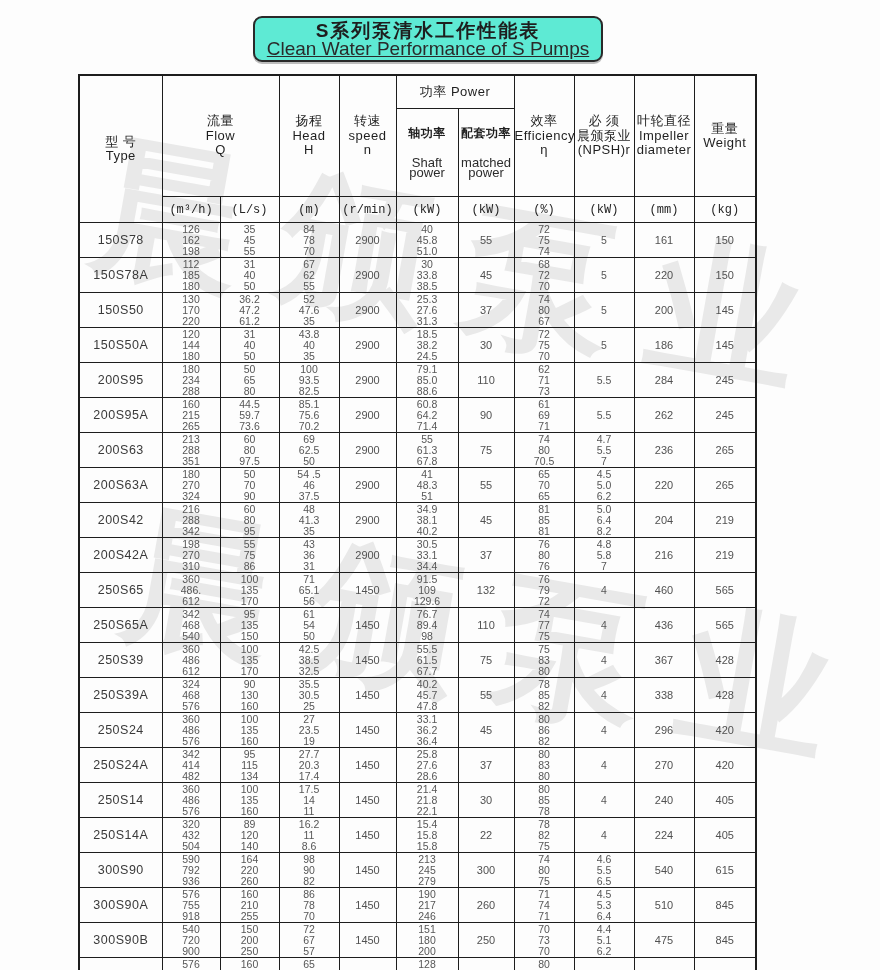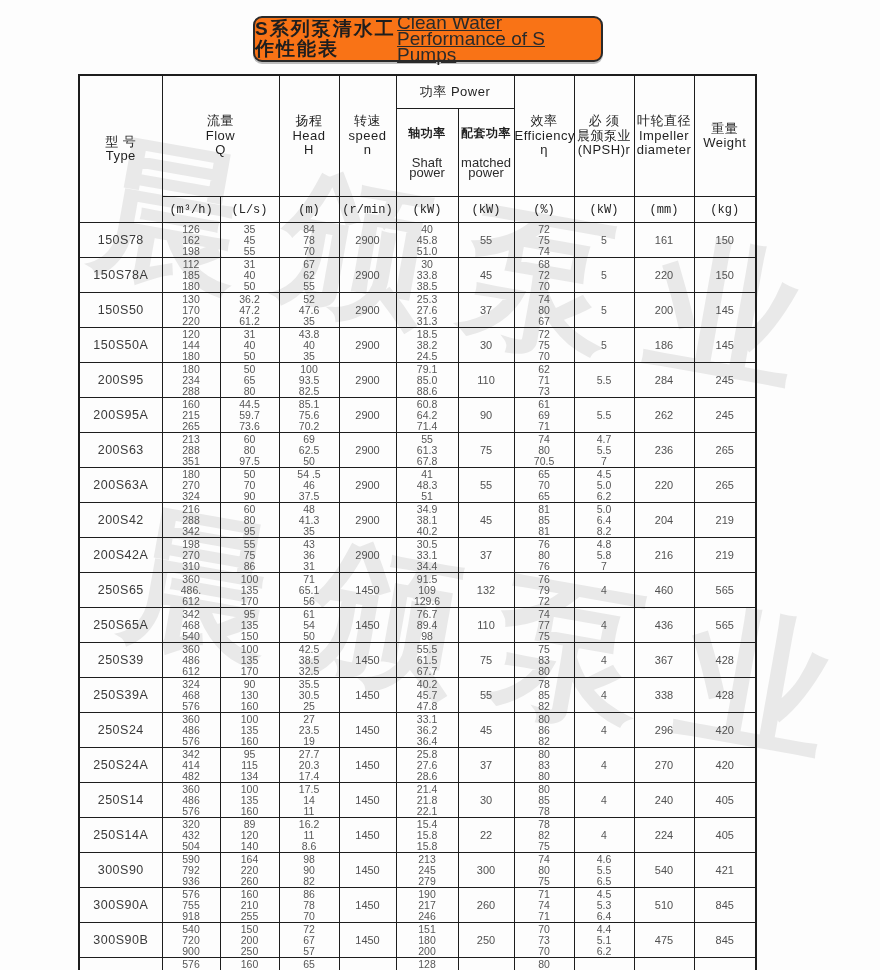--- a/index.html
+++ b/index.html
@@ -23,25 +23,25 @@
     transform:rotate(10deg);
     pointer-events:none;
     font-family:"DejaVu Sans", sans-serif;
   }
   .watermark.w1{left:90px;top:170px;}
   .watermark.w2{left:120px;top:540px;}
   
   .title-box{
     position:absolute;
     left:253px;top:16px;width:346px;height:42px;
-    background:#f97316;
+    background:#5eead4;
     border:2px solid #2a2a2a;
     border-radius:9px;
     box-shadow:0 2px 0 rgba(0,0,0,0.25);
-    display:flex;flex-direction:row;
+    display:flex;flex-direction:column;
     align-items:center;justify-content:center;
     z-index:2;
   }
   .title-zh{font-size:19px;font-weight:bold;color:#1e1e1e;letter-spacing:2px;line-height:20px;}
   .title-en{font-size:19px;color:#2a2a2a;line-height:16px;text-decoration:underline;}
   
   table.perf{
     position:absolute;
     left:78px;top:74px;
     border-collapse:collapse;
@@ -595,21 +595,21 @@
 245
 279</td>
     <td class="speed">300</td>
     <td>74
 80
 75</td>
     <td>4.6
 5.5
 6.5</td>
     <td class="speed">540</td>
-    <td class="speed">421</td>
+    <td class="speed">615</td>
   </tr>
       <tr>
     <td class="type">300S90A</td>
     <td>576
 755
 918</td>
     <td>160
 210
 255</td>
     <td>86

